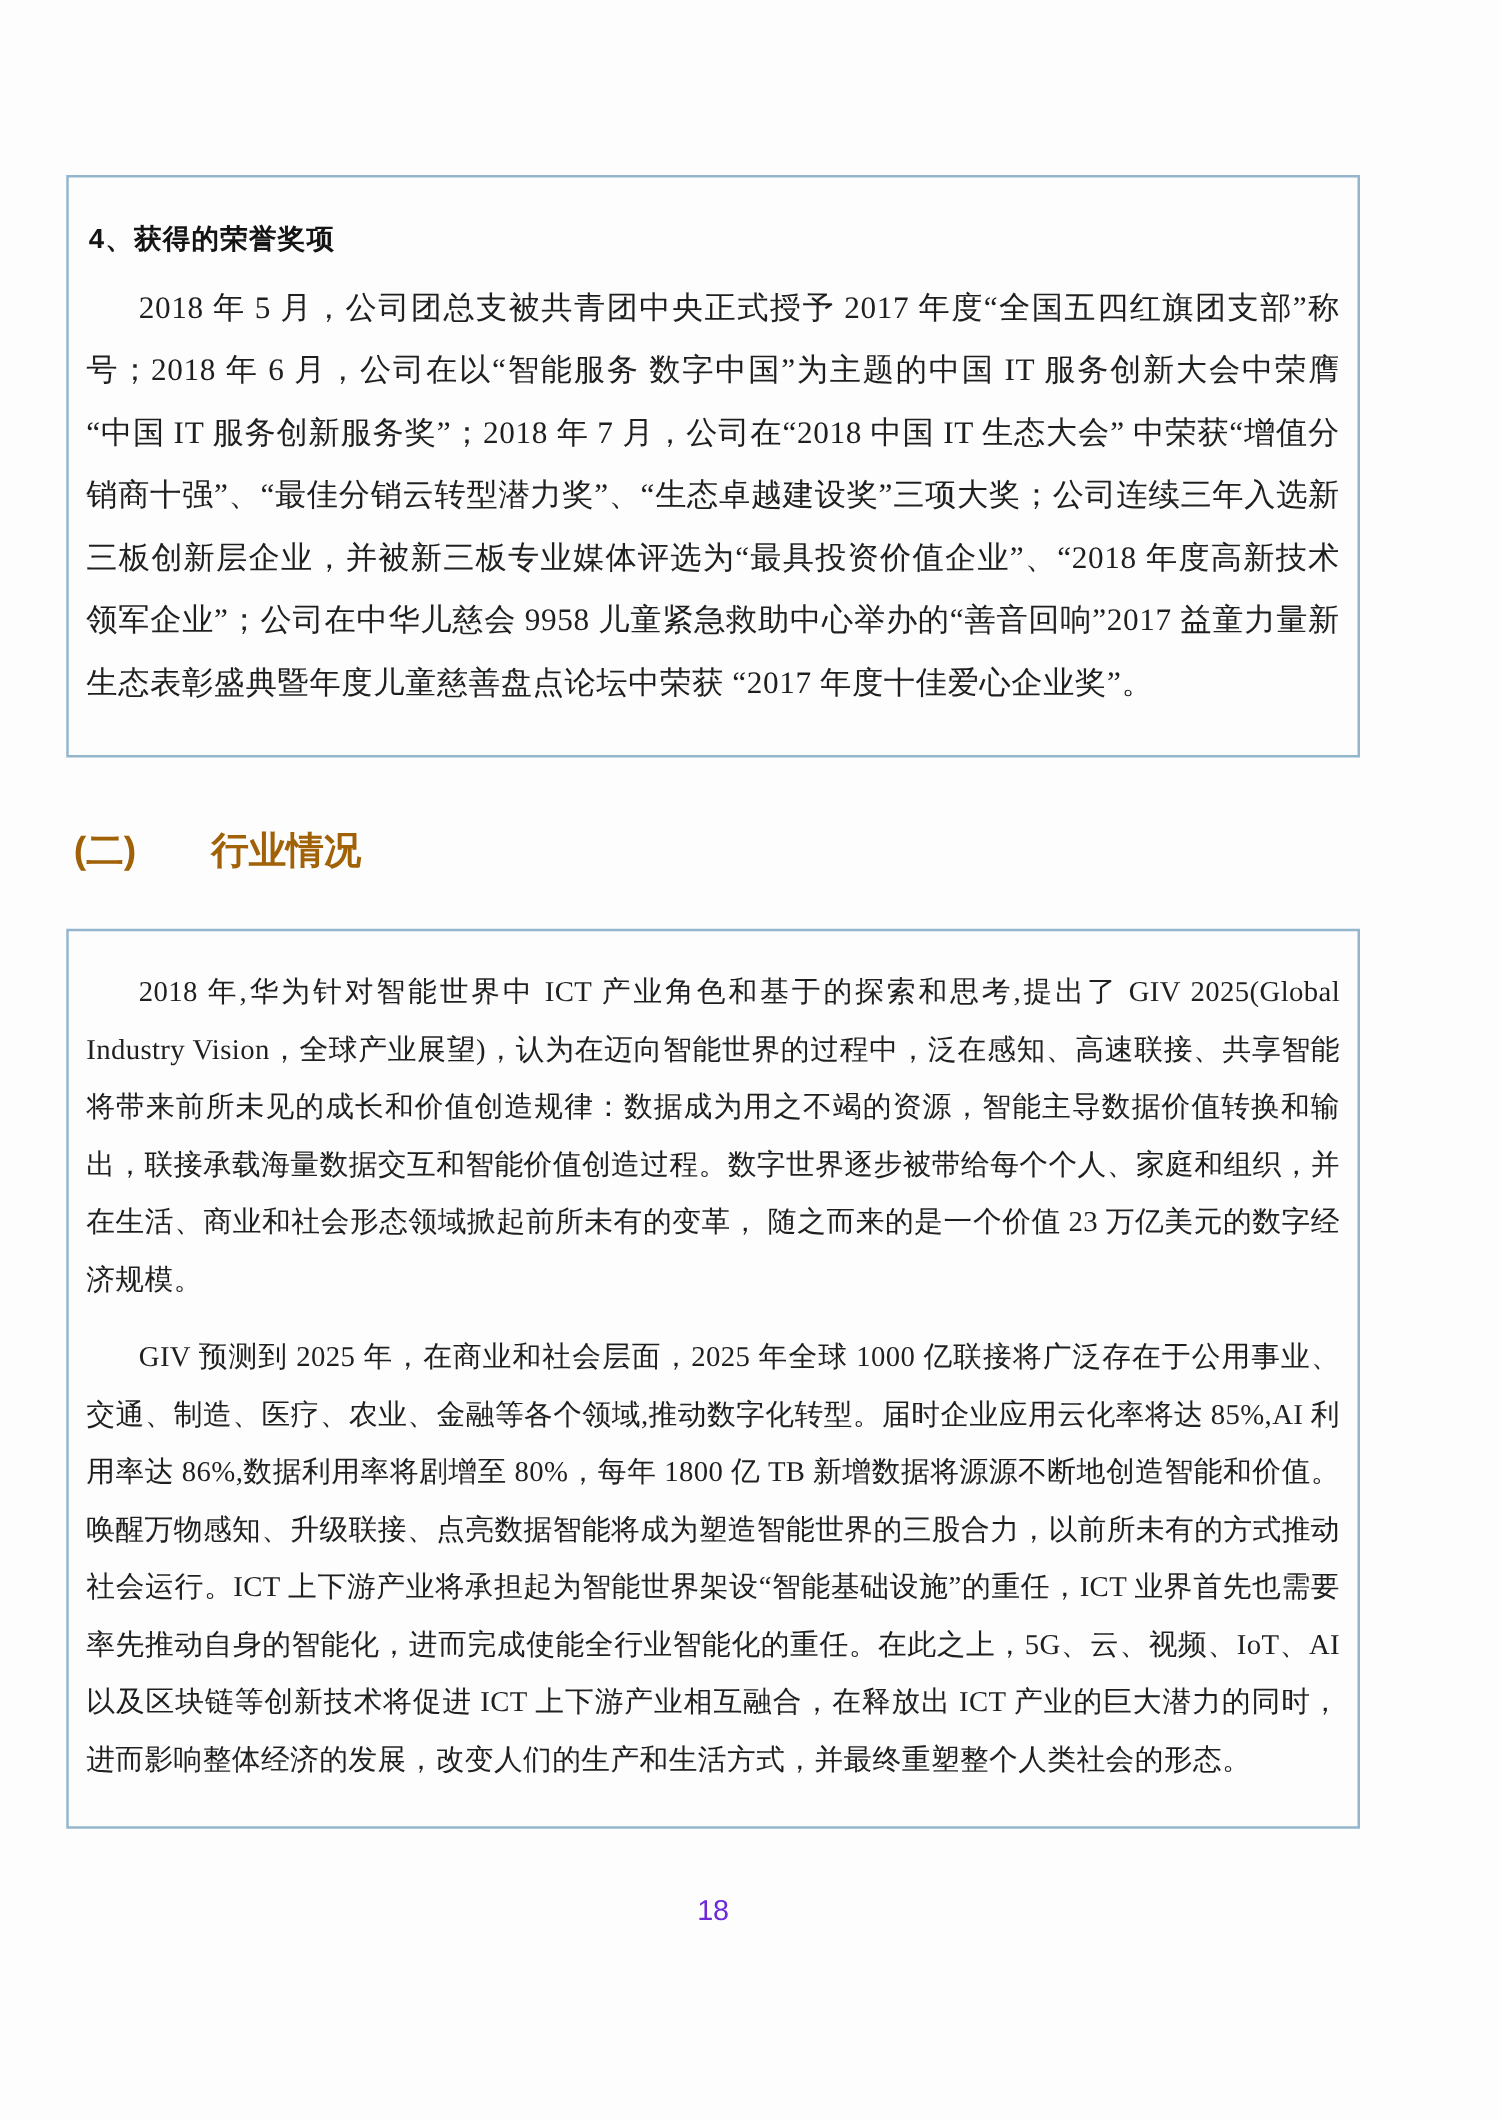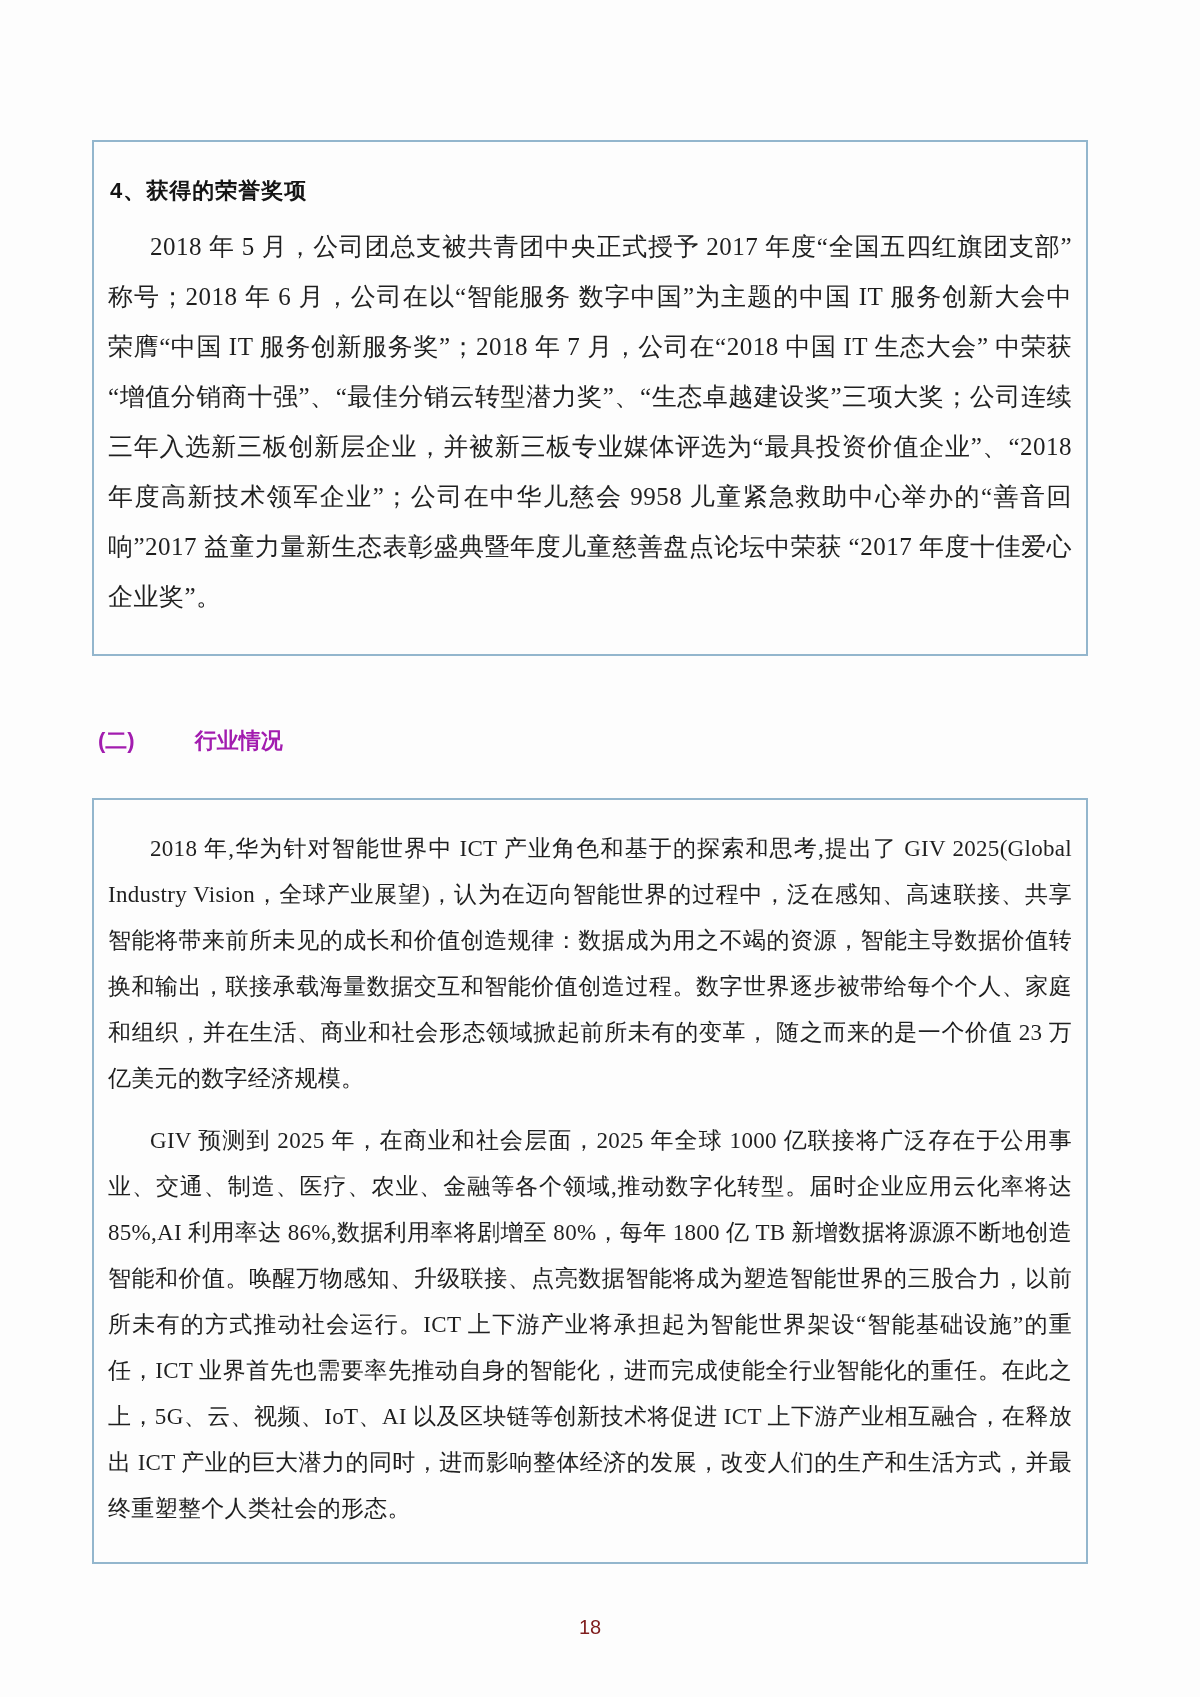--- a/index.html
+++ b/index.html
@@ -9,21 +9,21 @@
   }
   body {
     width: 1200px;
     height: 1697px;
     position: relative;
     background: #fdfdfd;
     color: #1f1f1f;
     font-family: "Liberation Serif", "DejaVu Serif", serif;
   }
   .doc {
-    padding: 140px 112px 0 92px;
+    padding: 140px 112px 0 53px;
     box-sizing: border-box;
   }
   .bordered-box {
     border: 2px solid #93b6cd;
     background: #fdfdfd;
     box-sizing: border-box;
   }
   #honors-box {
     padding: 30px 14px 32px 14px;
   }
@@ -39,45 +39,45 @@
     font-size: 25px;
     line-height: 50px;
     text-align: justify;
     text-indent: 42px;
     margin: 0;
     letter-spacing: 0.5px;
   }
   .section-heading {
     font-family: "Liberation Sans", "DejaVu Sans", sans-serif;
     font-weight: bold;
-    font-size: 22px;
-    color: #a21caf;
-    margin: 70px 0 42px 6px;
+    font-size: 30px;
+    color: #a16207;
+    margin: 54px 0 42px 6px;
   }
   .section-heading .sec-num {
     display: inline-block;
     margin-right: 60px;
   }
   #industry-box {
     padding: 26px 14px 14px 14px;
   }
   .industry-par {
     font-size: 23px;
     line-height: 46px;
     text-align: justify;
     text-indent: 42px;
     margin: 0 0 16px 0;
     letter-spacing: 0.3px;
   }
   .page-footer {
     text-align: center;
     margin-top: 52px;
     font-family: "Liberation Sans", "DejaVu Sans", sans-serif;
-    font-size: 20px;
-    color: #7f1d1d;
+    font-size: 23px;
+    color: #6d28d9;
   }
 </style>
 </head>
 <body>
 
 <div class="doc">
 
   <div class="bordered-box" id="honors-box">
     <div class="box-heading">4、获得的荣誉奖项</div>
     <p class="body-par">2018 年 5 月，公司团总支被共青团中央正式授予 2017 年度“全国五四红旗团支部”称号；2018 年 6 月，公司在以“智能服务 数字中国”为主题的中国 IT 服务创新大会中荣膺“中国 IT 服务创新服务奖”；2018 年 7 月，公司在“2018 中国 IT 生态大会” 中荣获“增值分销商十强”、“最佳分销云转型潜力奖”、“生态卓越建设奖”三项大奖；公司连续三年入选新三板创新层企业，并被新三板专业媒体评选为“最具投资价值企业”、“2018 年度高新技术领军企业”；公司在中华儿慈会 9958 儿童紧急救助中心举办的“善音回响”2017 益童力量新生态表彰盛典暨年度儿童慈善盘点论坛中荣获 “2017 年度十佳爱心企业奖”。</p>

